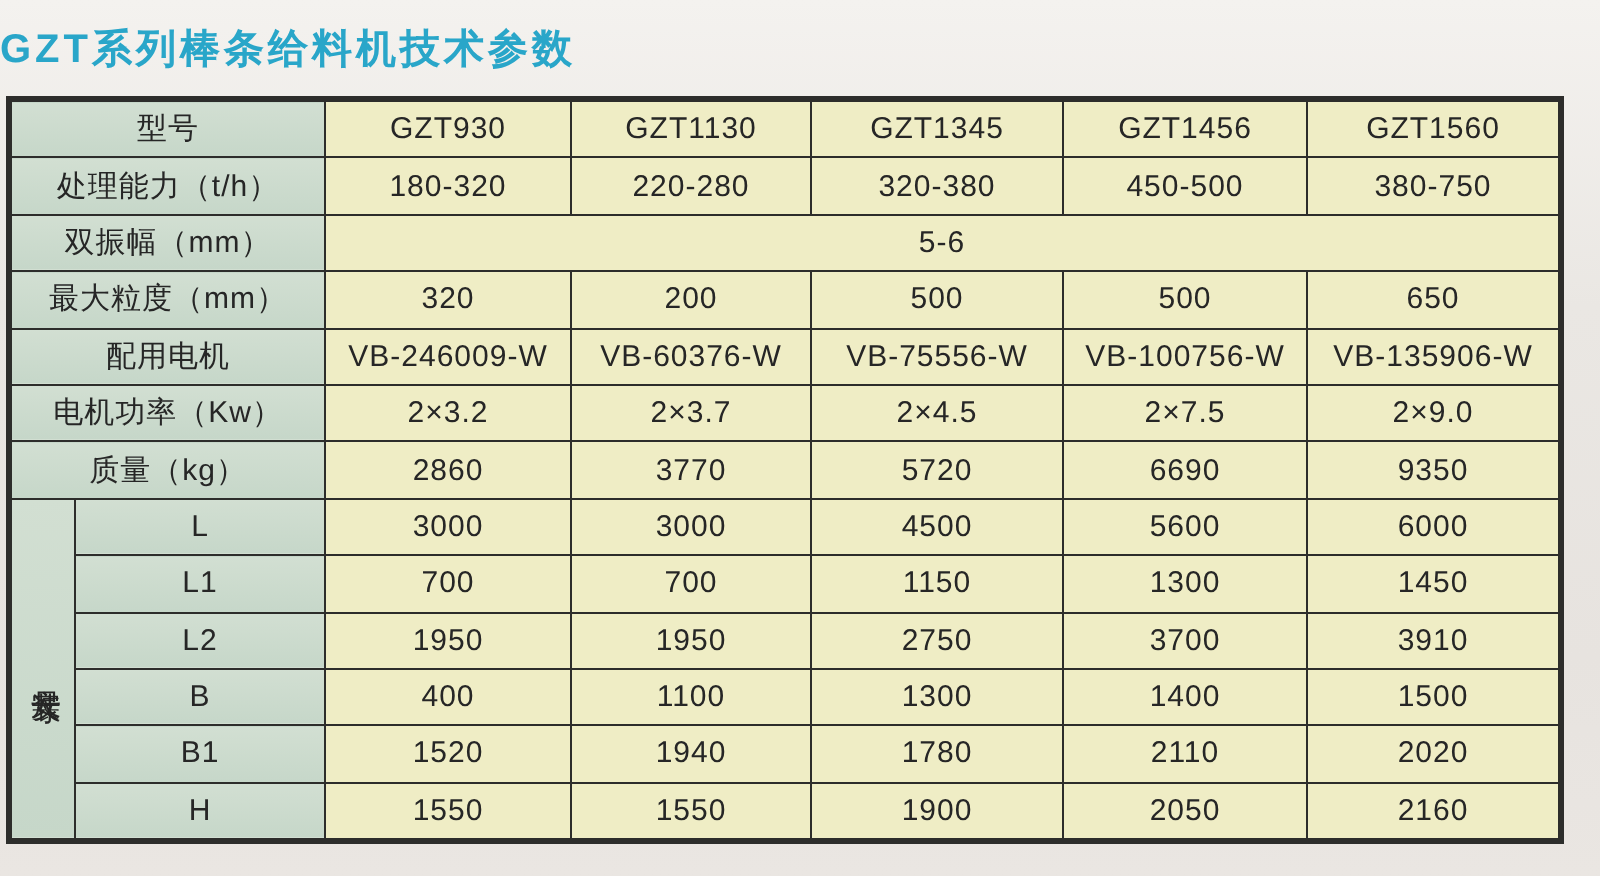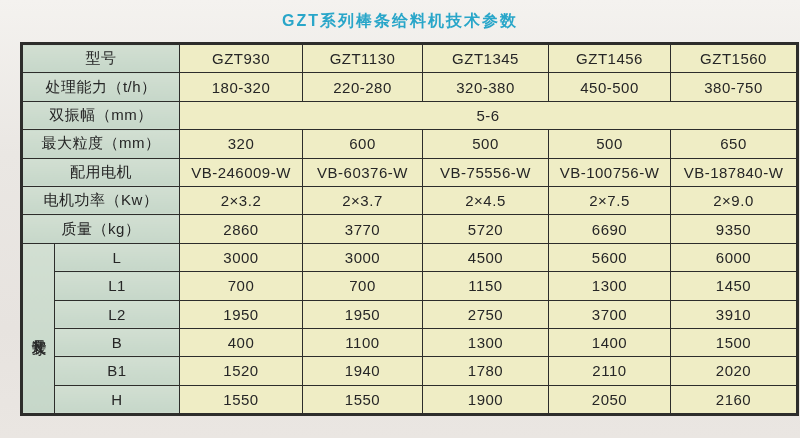--- a/index.html
+++ b/index.html
@@ -8,32 +8,31 @@
   }
   body {
     width: 800px;
     height: 438px;
     overflow: hidden;
     background: linear-gradient(180deg, #f4f2ef 0%, #eae7e3 35%, #e7e3df 75%, #eae6e2 100%);
     font-family: "Liberation Sans", "DejaVu Sans", sans-serif;
     color: #262626;
   }
   .page-title {
-    text-align: center;
-    font-size: 16px;
+    font-size: 20px;
     font-weight: bold;
     letter-spacing: 2px;
     color: #29a6c9;
     padding-top: 11px;
     margin-bottom: 10px;
   }
   table.spec-table {
     border-collapse: collapse;
     table-layout: fixed;
-    margin-left: 20px;
+    margin-left: 3px;
     width: 778px;
     background: #f97316;
   }
   table.spec-table td {
     border: 1.6px solid #2d2d2b;
     height: 27.4px;
     text-align: center;
     vertical-align: middle;
     font-size: 15px;
     padding: 0 2px;
@@ -101,33 +100,33 @@
     </tr>
 
     <tr>
       <td class="label-cell" colspan="2">双振幅（mm）</td>
       <td class="data-cell" colspan="5">5-6</td>
     </tr>
 
     <tr>
       <td class="label-cell" colspan="2">最大粒度（mm）</td>
       <td class="data-cell">320</td>
-      <td class="data-cell">600</td>
+      <td class="data-cell">200</td>
       <td class="data-cell">500</td>
       <td class="data-cell">500</td>
       <td class="data-cell">650</td>
     </tr>
 
     <tr>
       <td class="label-cell" colspan="2">配用电机</td>
       <td class="data-cell">VB-246009-W</td>
       <td class="data-cell">VB-60376-W</td>
       <td class="data-cell">VB-75556-W</td>
       <td class="data-cell">VB-100756-W</td>
-      <td class="data-cell">VB-187840-W</td>
+      <td class="data-cell">VB-135906-W</td>
     </tr>
 
     <tr>
       <td class="label-cell" colspan="2">电机功率（Kw）</td>
       <td class="data-cell">2×3.2</td>
       <td class="data-cell">2×3.7</td>
       <td class="data-cell">2×4.5</td>
       <td class="data-cell">2×7.5</td>
       <td class="data-cell">2×9.0</td>
     </tr>

